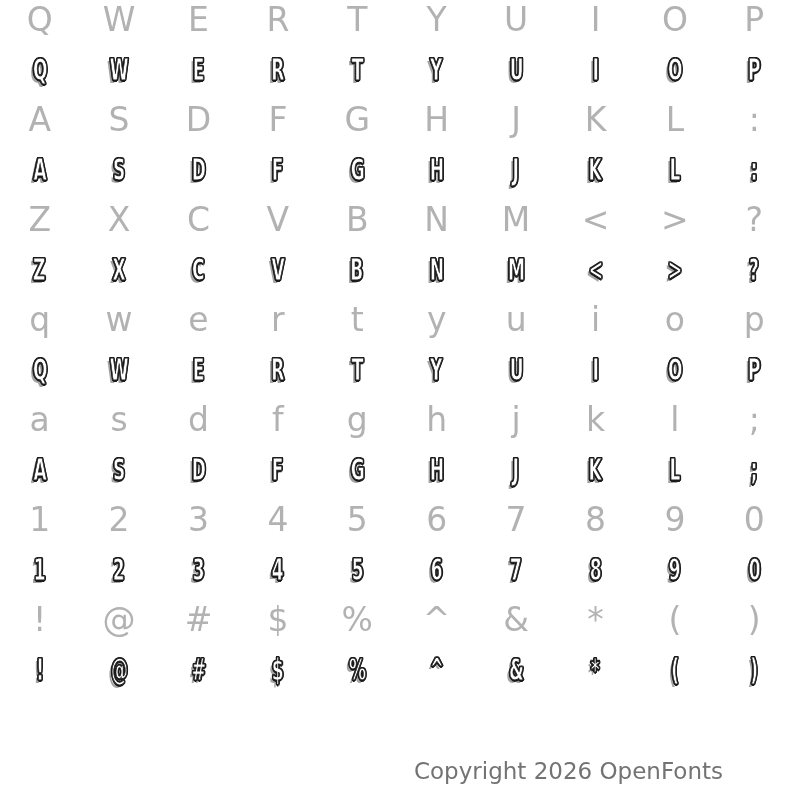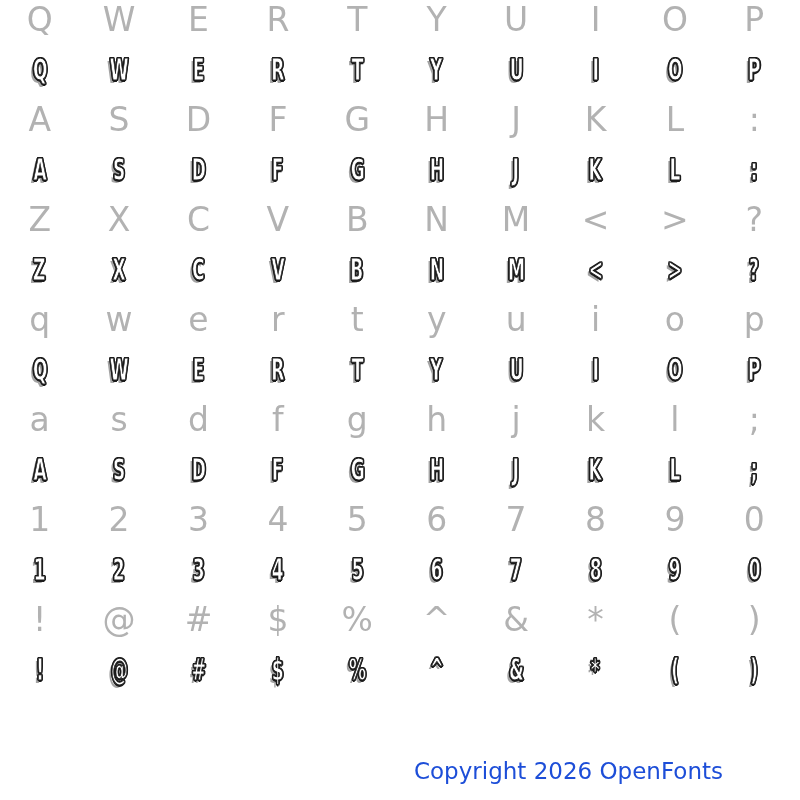--- a/index.html
+++ b/index.html
@@ -62,21 +62,21 @@
       -1.8px -1.1px 0 #1c1c1c,
       -5px 2.5px 0 rgba(50,50,50,0.45);
   }
   .copyright {
     position: absolute;
     top: 758px;
     right: 77px;
     font-family: "DejaVu Sans", sans-serif;
     font-size: 23px;
     line-height: 1.2;
-    color: #1d4ed8;
+    color: #737373;
     white-space: nowrap;
   }
 </style>
 </head>
 <body>
 
 <div class="page">
   <div class="character-grid">
       <div class="row plain">
         <div class="cell">

